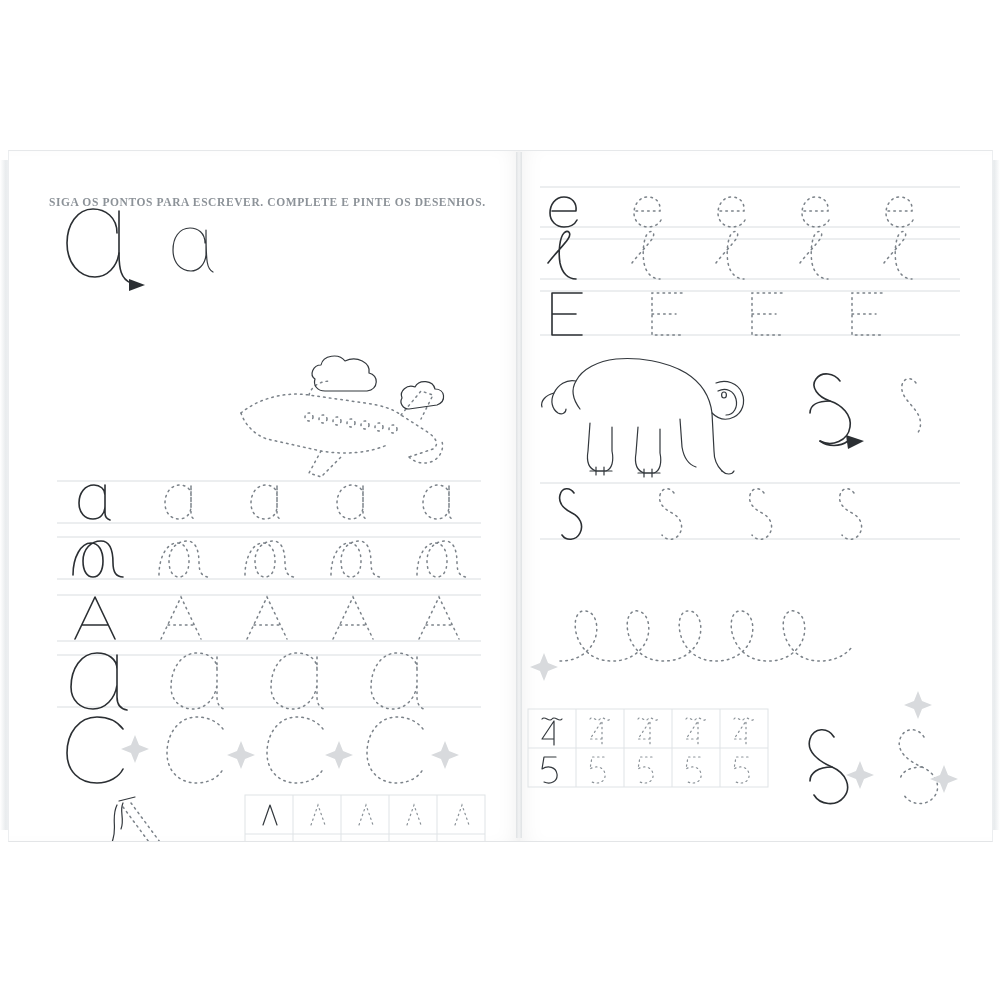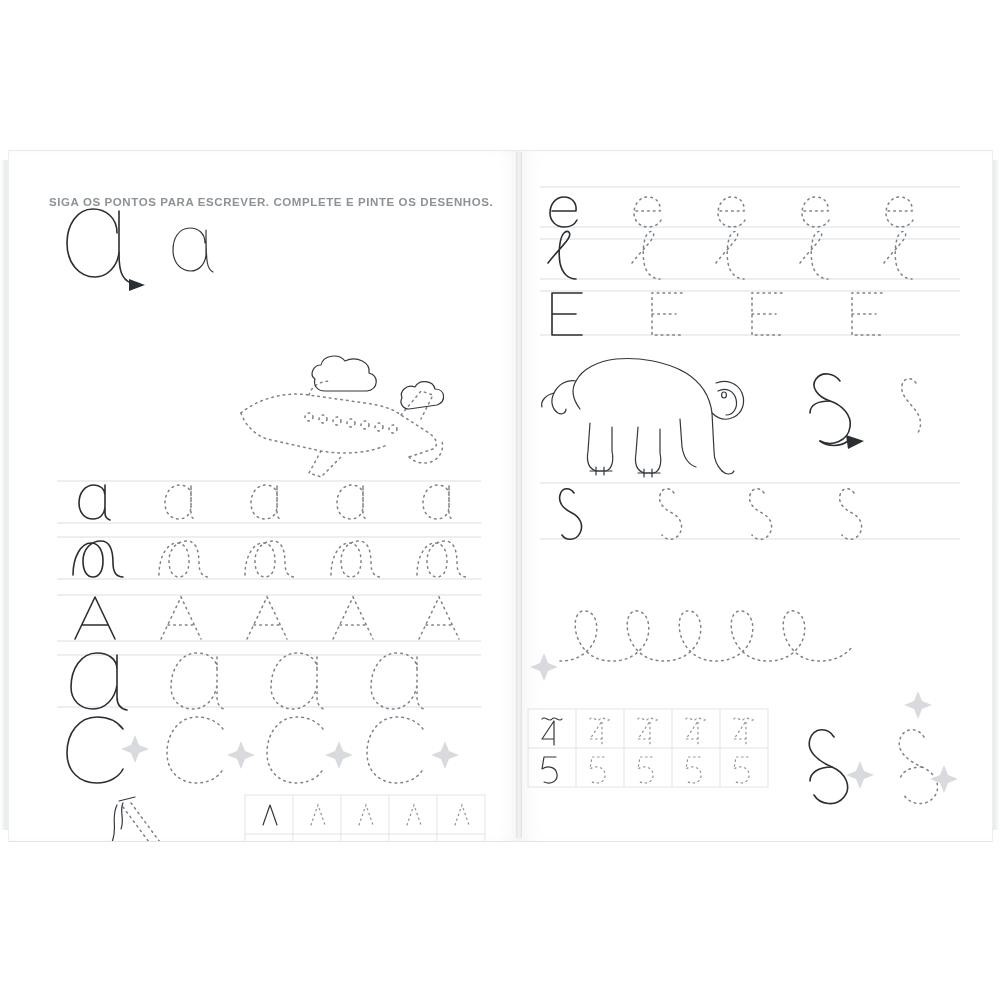--- a/index.html
+++ b/index.html
@@ -77,20 +77,21 @@
   }
   .instructions {
     position: absolute;
     left: 40px;
     top: 45px;
     font-size: 11.5px;
     letter-spacing: 0.6px;
     color: #8c9298;
     font-weight: 700;
     white-space: nowrap;
+    font-family: Liberation Serif, serif;
   }
   svg { display: block; }
   .ink { fill: none; stroke: #2b2f33; stroke-width: 1.6; stroke-linecap: round; stroke-linejoin: round; }
   .ink-thin { fill: none; stroke: #33383d; stroke-width: 1.2; stroke-linecap: round; stroke-linejoin: round; }
   .dotted { fill: none; stroke: #7b8289; stroke-width: 1.5; stroke-linecap: round; stroke-dasharray: 1.6 4.2; }
   .dotted-fine { fill: none; stroke: #8a9197; stroke-width: 1.2; stroke-linecap: round; stroke-dasharray: 1.4 3.6; }
   .rule { fill: none; stroke: #d9dde0; stroke-width: 1; }
   .rule-box { fill: none; stroke: #dfe3e6; stroke-width: 1; }
   .star { fill: #d8dadd; }
   .arrow { fill: #2b2f33; }

